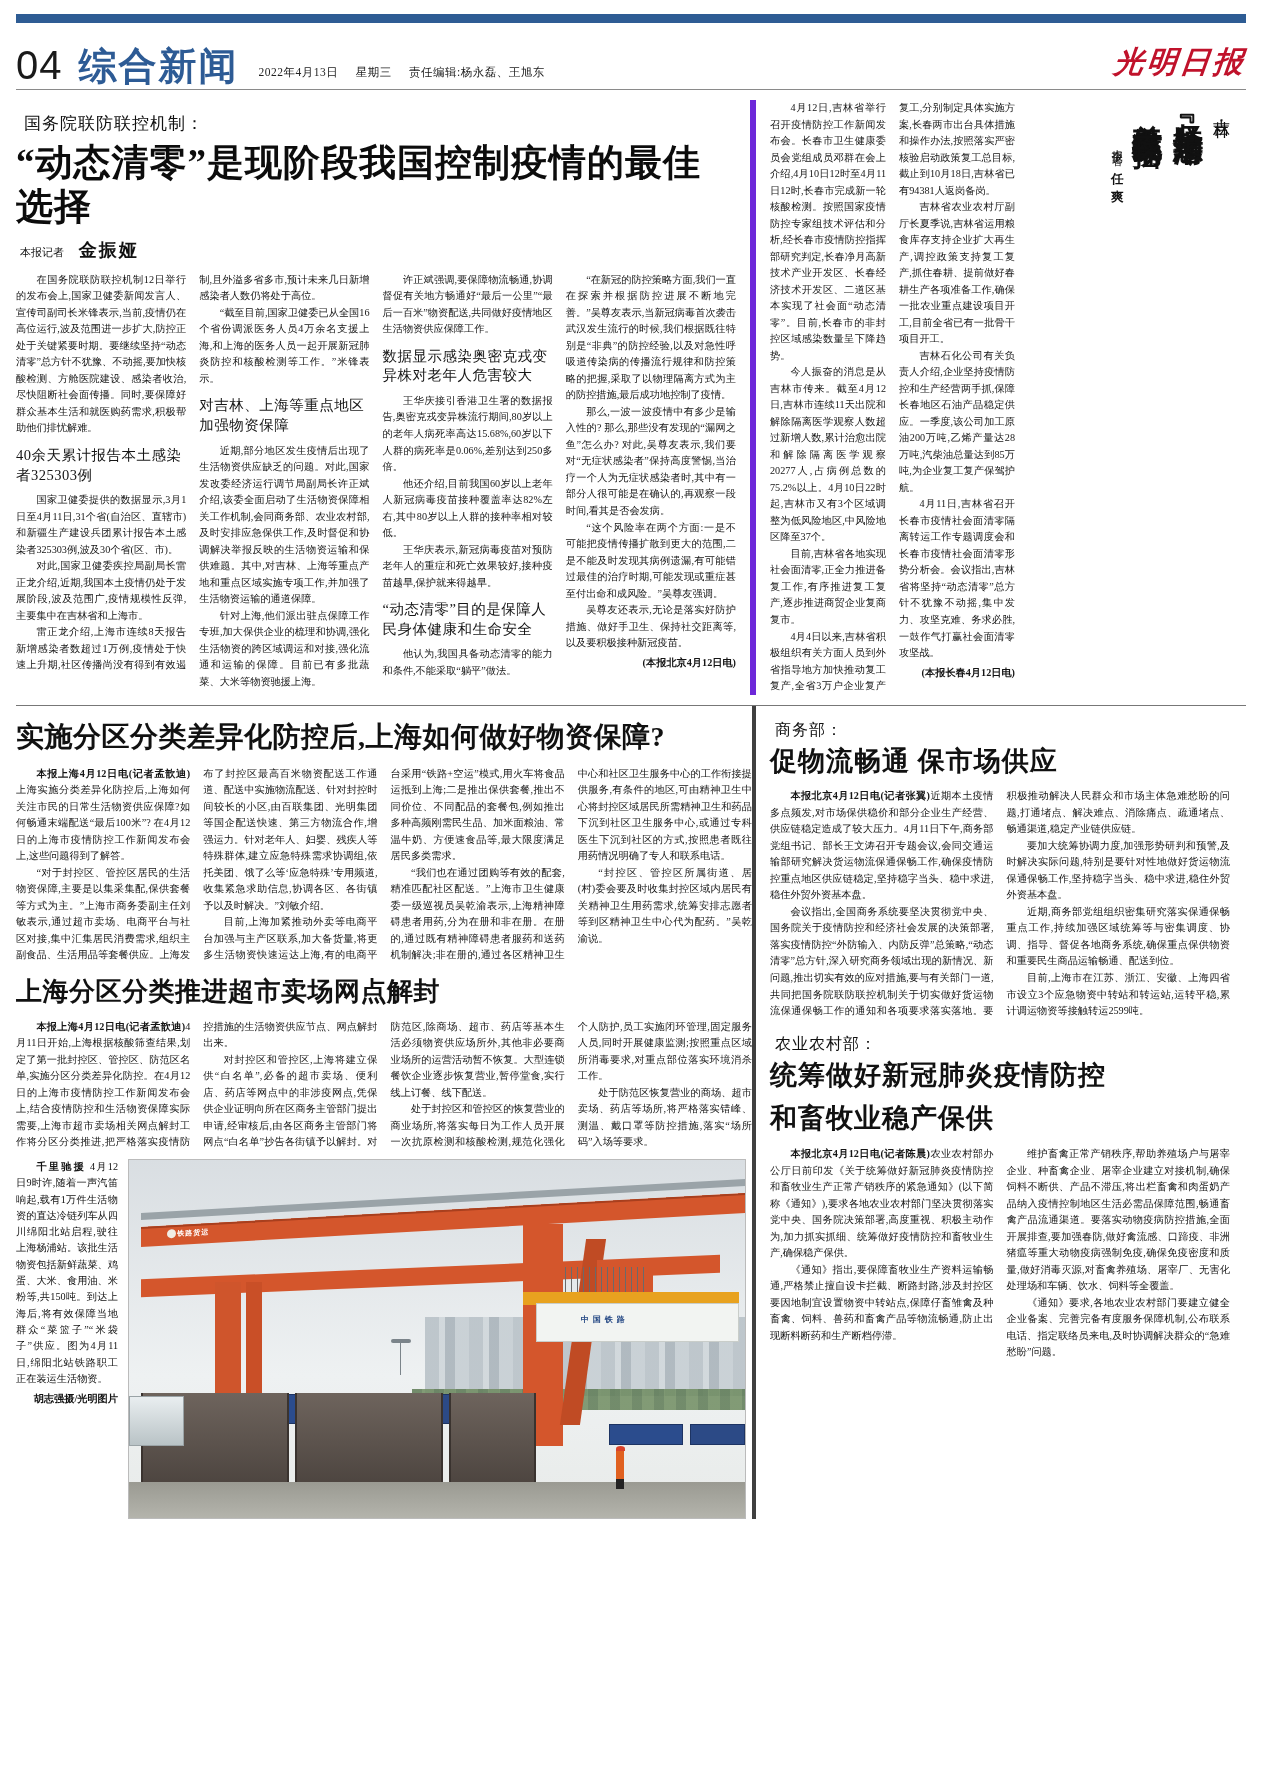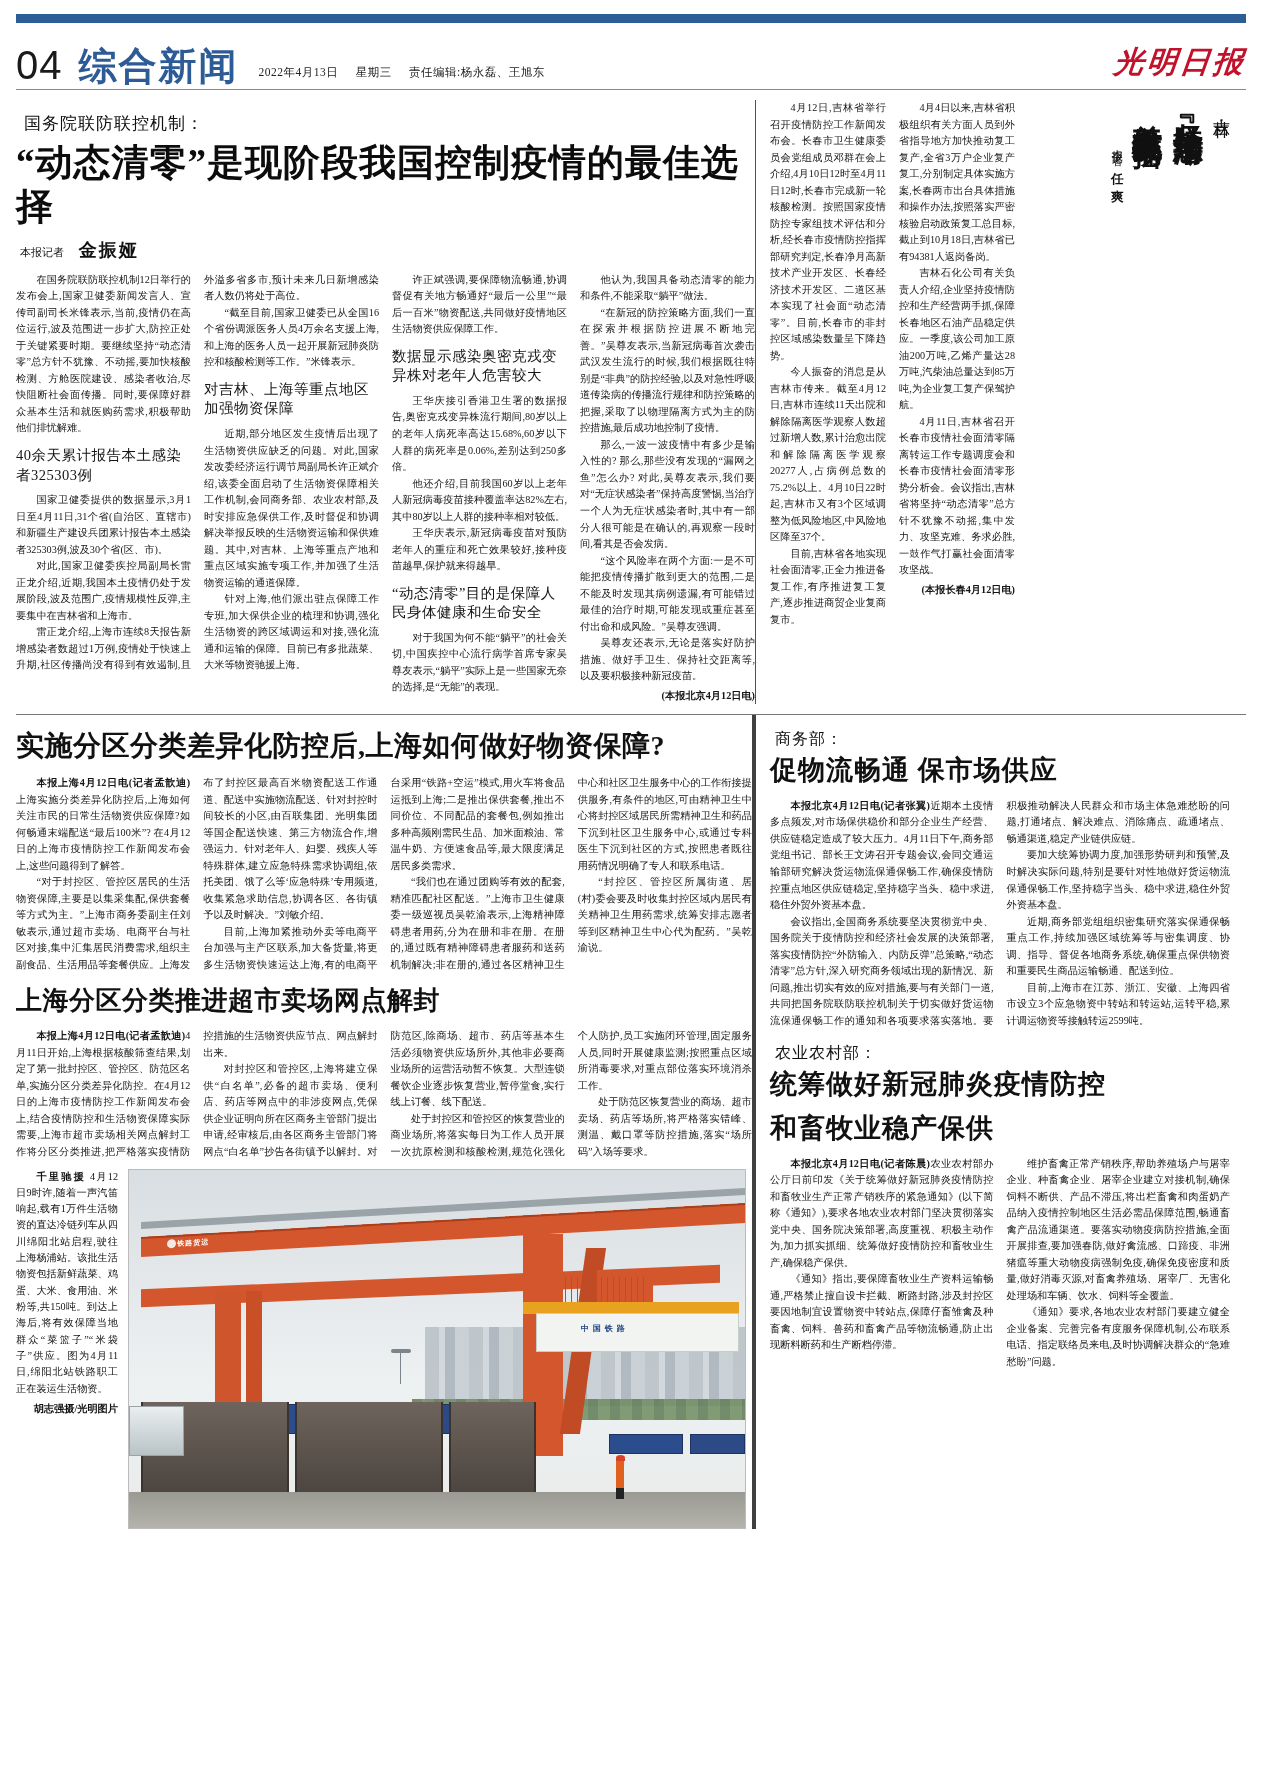--- a/index.html
+++ b/index.html
@@ -31,21 +31,21 @@
   
   .col-text { font-size:10.2px; line-height:1.62; text-align:justify; color:#151515; }
   .col-text p { margin:0 0 0 0; text-indent:2em; }
   .sub-head { font-size:14.5px; font-weight:normal; text-align:left; margin:9px 0 7px;
               line-height:1.35; letter-spacing:.5px; }
   .dateline { font-weight:bold; }
   .endline { text-align:right; font-weight:bold; font-size:10.2px; margin-top:3px; }
 
   
   .a1 { display:flex; gap:0; margin-top:10px; }
-  .a1-left { width:740px; border-right:1px solid #6d28d9; }
+  .a1-left { width:740px; padding-right:14px; border-right:6px solid #6d28d9; }
   .a1-right { width:474px; padding-left:14px; }
 
   .kicker { font-size:17px; letter-spacing:1px; margin:12px 0 6px 8px; }
   .headline-1 { font-size:37px; font-weight:bold; letter-spacing:1px; line-height:1.2;
                 margin:0 0 8px 0; color:#0c0c0c; }
   .byline { font-size:11px; margin:0 0 10px 4px; }
   .byline .name { font-weight:bold; font-size:18px; margin-left:12px; letter-spacing:2px; }
 
   .cols4 { column-count:4; column-gap:13px; column-rule:none; }
   .cols2 { column-count:2; column-gap:13px; }
@@ -171,21 +171,20 @@
         <p>“截至目前,国家卫健委已从全国16个省份调派医务人员4万余名支援上海,和上海的医务人员一起开展新冠肺炎防控和核酸检测等工作。”米锋表示。</p>
         <div class="sub-head">对吉林、上海等重点地区加强物资保障</div>
         <p>近期,部分地区发生疫情后出现了生活物资供应缺乏的问题。对此,国家发改委经济运行调节局副局长许正斌介绍,该委全面启动了生活物资保障相关工作机制,会同商务部、农业农村部,及时安排应急保供工作,及时督促和协调解决举报反映的生活物资运输和保供难题。其中,对吉林、上海等重点产地和重点区域实施专项工作,并加强了生活物资运输的通道保障。</p>
         <p>针对上海,他们派出驻点保障工作专班,加大保供企业的梳理和协调,强化生活物资的跨区域调运和对接,强化流通和运输的保障。目前已有多批蔬菜、大米等物资驰援上海。</p>
         <p>许正斌强调,要保障物流畅通,协调督促有关地方畅通好“最后一公里”“最后一百米”物资配送,共同做好疫情地区生活物资供应保障工作。</p>
         <div class="sub-head">数据显示感染奥密克戎变异株对老年人危害较大</div>
         <p>王华庆接引香港卫生署的数据报告,奥密克戎变异株流行期间,80岁以上的老年人病死率高达15.68%,60岁以下人群的病死率是0.06%,差别达到250多倍。</p>
         <p>他还介绍,目前我国60岁以上老年人新冠病毒疫苗接种覆盖率达82%左右,其中80岁以上人群的接种率相对较低。</p>
         <p>王华庆表示,新冠病毒疫苗对预防老年人的重症和死亡效果较好,接种疫苗越早,保护就来得越早。</p>
         <div class="sub-head">“动态清零”目的是保障人民身体健康和生命安全</div>
-        <p>对于我国为何不能“躺平”的社会关切,中国疾控中心流行病学首席专家吴尊友表示,“躺平”实际上是一些国家无奈的选择,是“无能”的表现。</p>
         <p>他认为,我国具备动态清零的能力和条件,不能采取“躺平”做法。</p>
         <p>“在新冠的防控策略方面,我们一直在探索并根据防控进展不断地完善。”吴尊友表示,当新冠病毒首次袭击武汉发生流行的时候,我们根据既往特别是“非典”的防控经验,以及对急性呼吸道传染病的传播流行规律和防控策略的把握,采取了以物理隔离方式为主的防控措施,最后成功地控制了疫情。</p>
         <p>那么,一波一波疫情中有多少是输入性的? 那么,那些没有发现的“漏网之鱼”怎么办? 对此,吴尊友表示,我们要对“无症状感染者”保持高度警惕,当治疗一个人为无症状感染者时,其中有一部分人很可能是在确认的,再观察一段时间,看其是否会发病。</p>
         <p>“这个风险率在两个方面:一是不可能把疫情传播扩散到更大的范围,二是不能及时发现其病例遗漏,有可能错过最佳的治疗时期,可能发现或重症甚至付出命和成风险。”吴尊友强调。</p>
         <p>吴尊友还表示,无论是落实好防护措施、做好手卫生、保持社交距离等,以及要积极接种新冠疫苗。</p>
         <div class="endline">(本报北京4月12日电)</div>
       </div>
     </div>
 
     <div class="a1-right">
@@ -197,20 +196,21 @@
           <span>本报记者</span>
           <span class="nm">任 爽</span>
         </div>
         <div style="flex:1"></div>
       </div>
       <div class="cols2 col-text" style="margin-top:-300px; padding-right:215px;">
         <p>4月12日,吉林省举行召开疫情防控工作新闻发布会。长春市卫生健康委员会党组成员邓群在会上介绍,4月10日12时至4月11日12时,长春市完成新一轮核酸检测。按照国家疫情防控专家组技术评估和分析,经长春市疫情防控指挥部研究判定,长春净月高新技术产业开发区、长春经济技术开发区、二道区基本实现了社会面“动态清零”。目前,长春市的非封控区域感染数量呈下降趋势。</p>
         <p>今人振奋的消息是从吉林市传来。截至4月12日,吉林市连续11天出院和解除隔离医学观察人数超过新增人数,累计治愈出院和解除隔离医学观察20277人,占病例总数的75.2%以上。4月10日22时起,吉林市又有3个区域调整为低风险地区,中风险地区降至37个。</p>
         <p>目前,吉林省各地实现社会面清零,正全力推进备复工作,有序推进复工复产,逐步推进商贸企业复商复市。</p>
         <p>4月4日以来,吉林省积极组织有关方面人员到外省指导地方加快推动复工复产,全省3万户企业复产复工,分别制定具体实施方案,长春两市出台具体措施和操作办法,按照落实严密核验启动政策复工总目标,截止到10月18日,吉林省已有94381人返岗备岗。</p>
+        <p>吉林省农业农村厅副厅长夏季说,吉林省运用粮食库存支持企业扩大再生产,调控政策支持复工复产,抓住春耕、提前做好春耕生产各项准备工作,确保一批农业重点建设项目开工,目前全省已有一批骨干项目开工。</p>
         <p>吉林石化公司有关负责人介绍,企业坚持疫情防控和生产经营两手抓,保障长春地区石油产品稳定供应。一季度,该公司加工原油200万吨,乙烯产量达28万吨,汽柴油总量达到85万吨,为企业复工复产保驾护航。</p>
         <p>4月11日,吉林省召开长春市疫情社会面清零隔离转运工作专题调度会和长春市疫情社会面清零形势分析会。会议指出,吉林省将坚持“动态清零”总方针不犹豫不动摇,集中发力、攻坚克难、务求必胜,一鼓作气打赢社会面清零攻坚战。</p>
         <div class="endline">(本报长春4月12日电)</div>
       </div>
     </div>
   </div>
 
   <div class="hr-thick"></div>
 
   <div class="a2">

